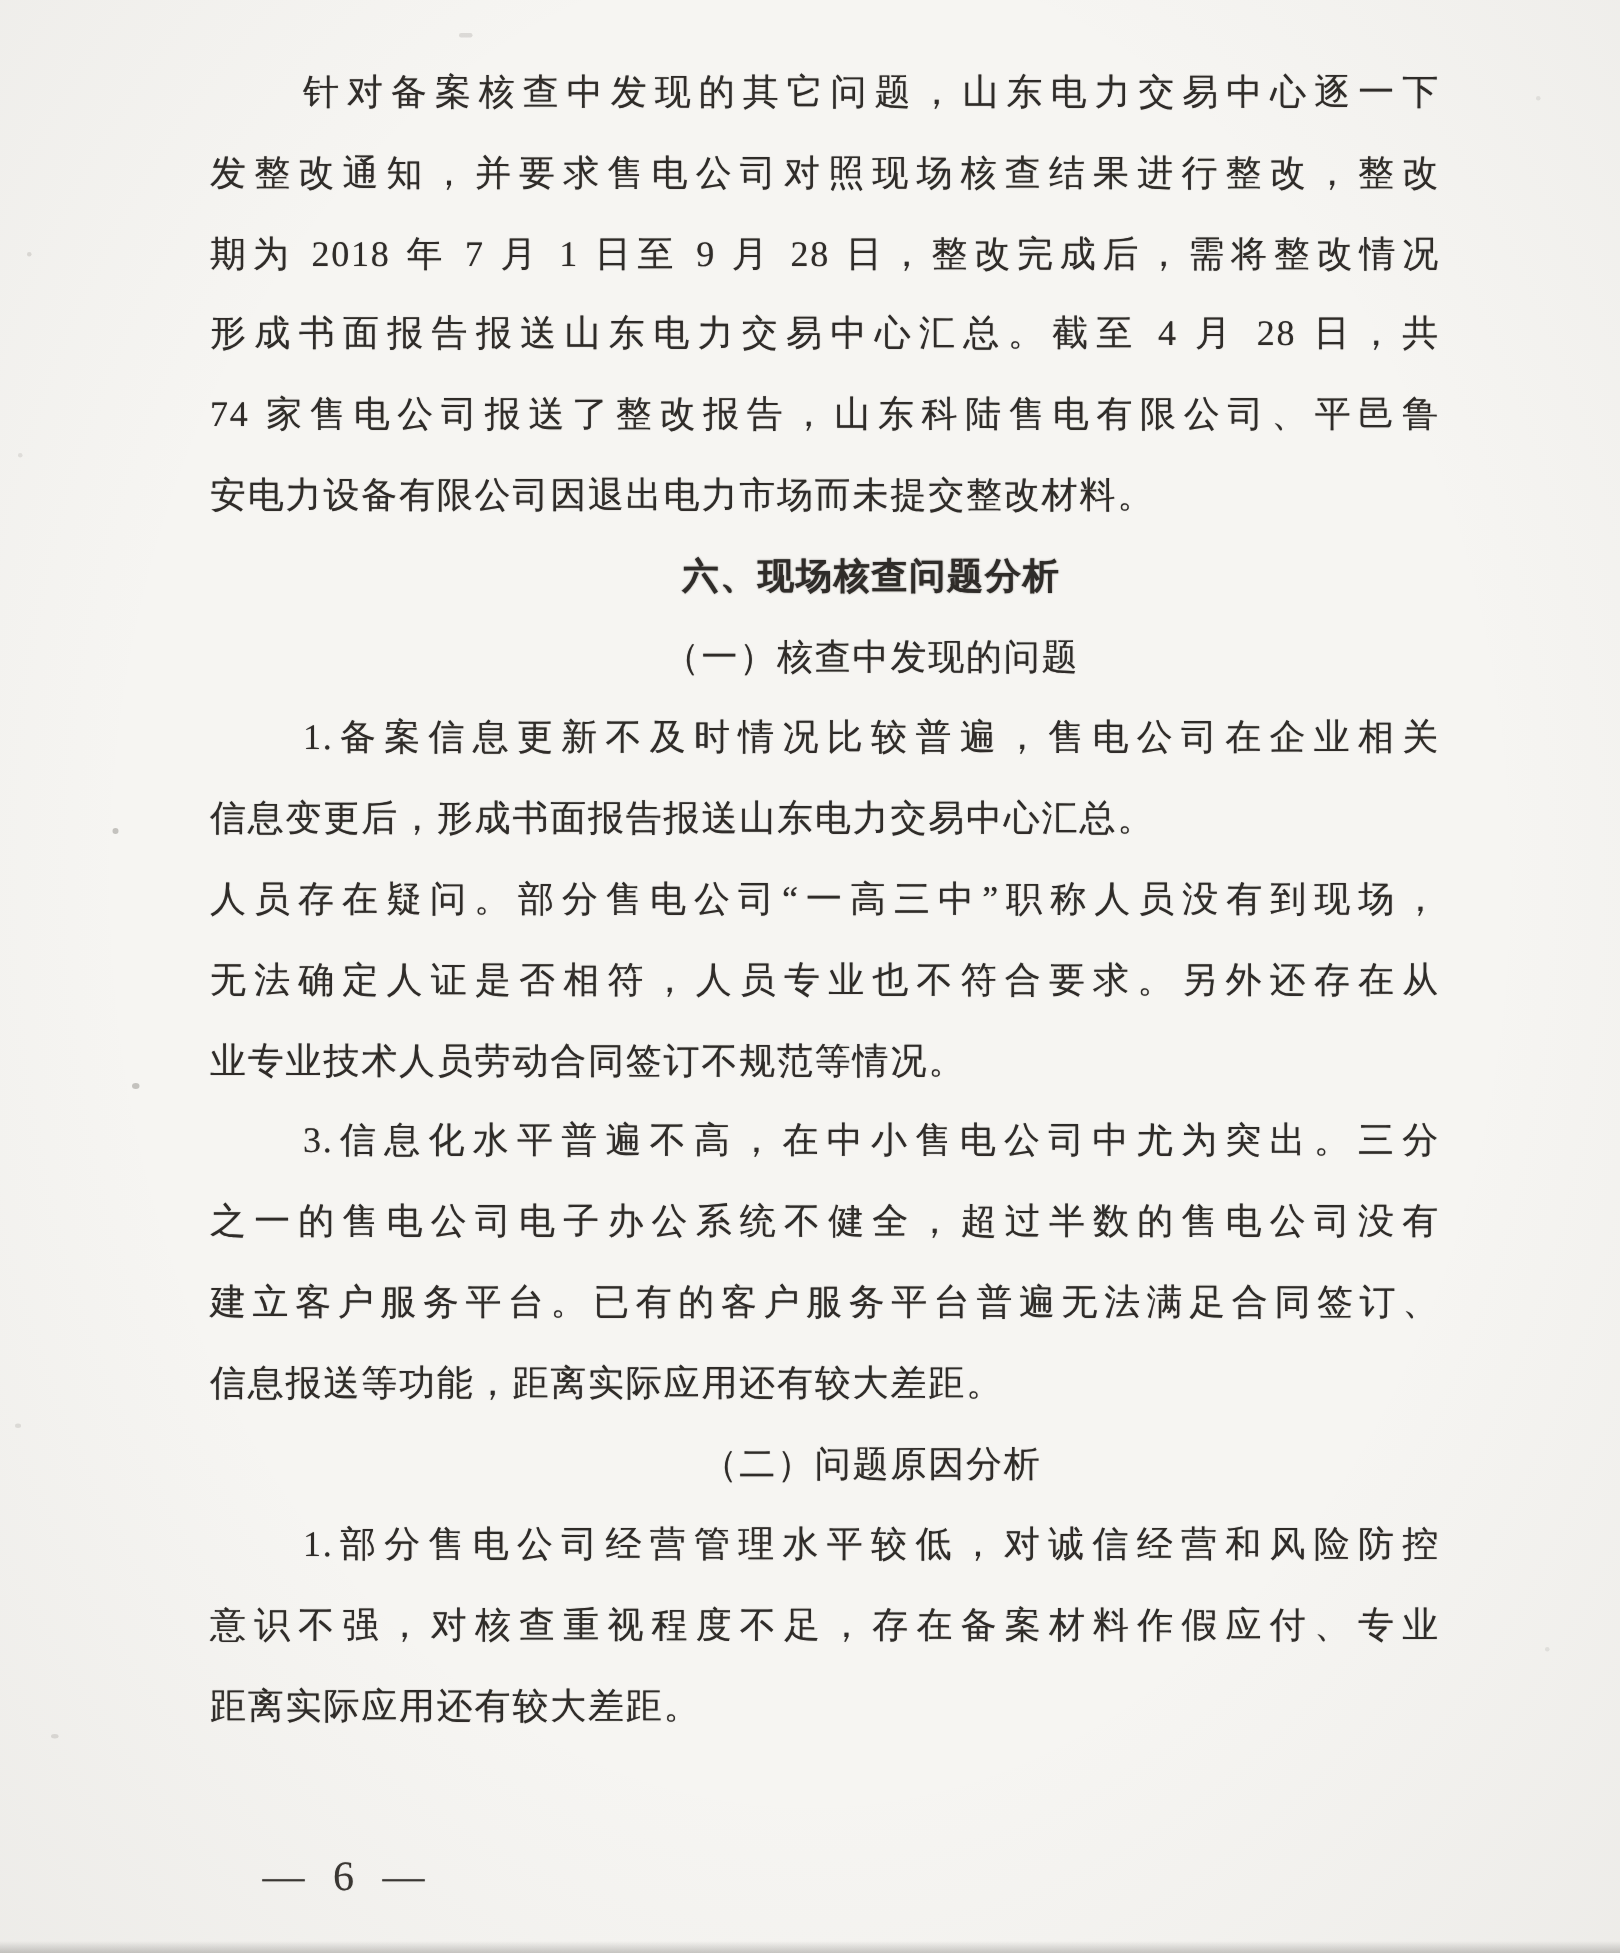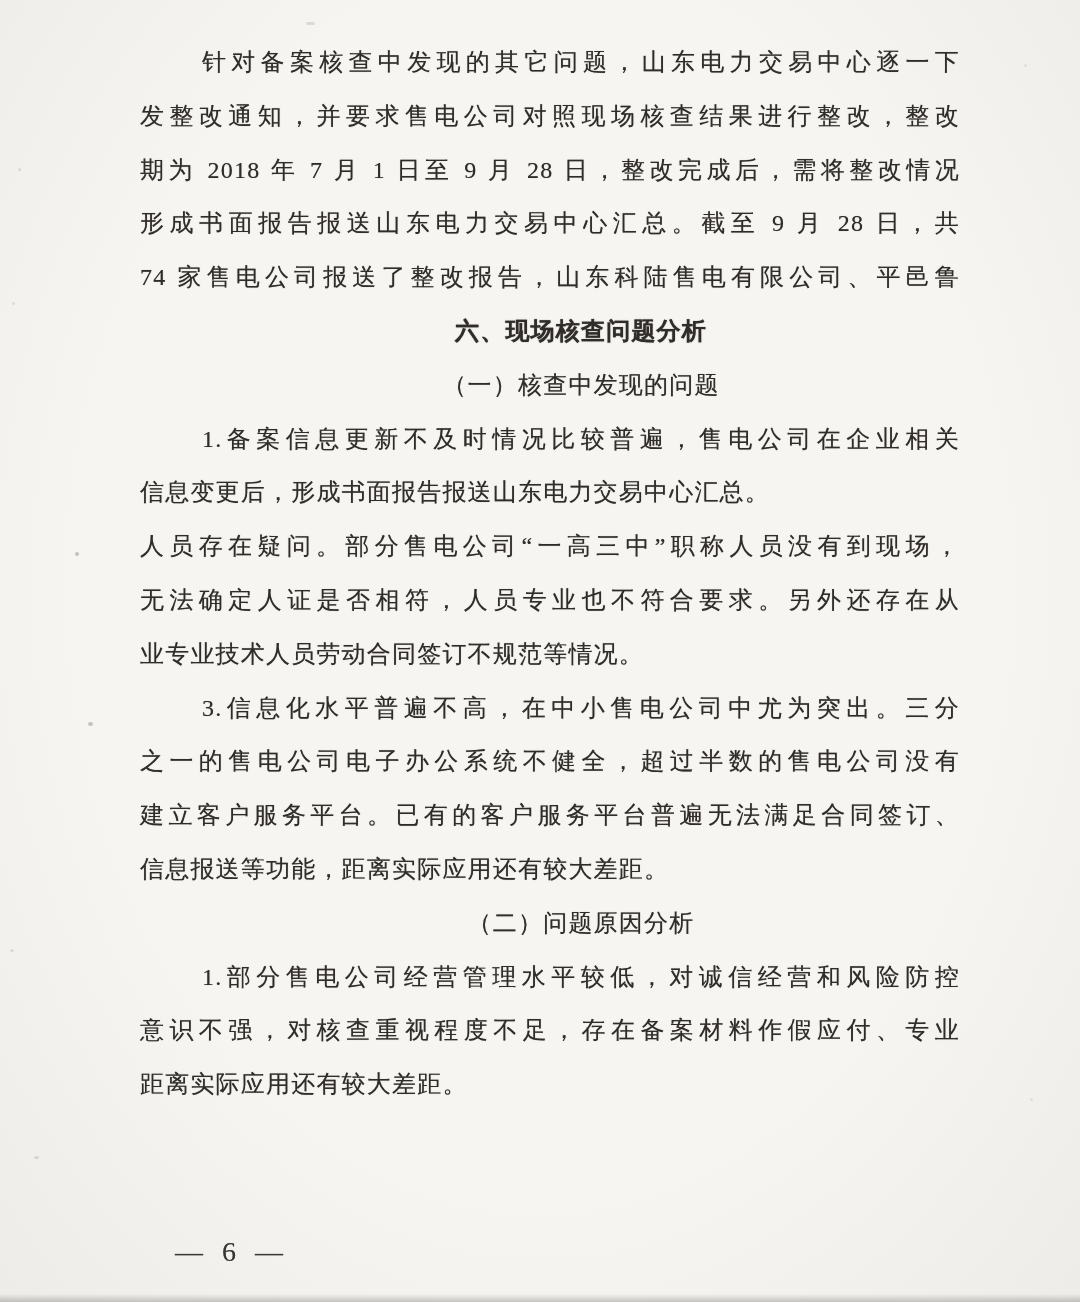--- a/index.html
+++ b/index.html
@@ -45,22 +45,23 @@
 </head>
 <body>
 
 <div class="page">
 
   <div class="text-block">
 
     <div class="ln ind jst">针对备案核查中发现的其它问题，山东电力交易中心逐一下</div>
     <div class="ln jst">发整改通知，并要求售电公司对照现场核查结果进行整改，整改</div>
     <div class="ln jst">期为 2018 年 7 月 1 日至 9 月 28 日，整改完成后，需将整改情况</div>
-    <div class="ln jst">形成书面报告报送山东电力交易中心汇总。截至 9 月 28 日，共</div>
+    <div class="ln jst">形成书面报告报送山东电力交易中心汇总。截至 4 月 28 日，共</div>
     <div class="ln jst">74 家售电公司报送了整改报告，山东科陆售电有限公司、平邑鲁</div>
+    <div class="ln">安电力设备有限公司因退出电力市场而未提交整改材料。</div>
 
     <div class="ln ind heading">六、现场核查问题分析</div>
 
     <div class="ln ind">（一）核查中发现的问题</div>
 
     <div class="ln ind jst">1.备案信息更新不及时情况比较普遍，售电公司在企业相关</div>
     <div class="ln">信息变更后，形成书面报告报送山东电力交易中心汇总。</div>
 
     <div class="ln jst">人员存在疑问。部分售电公司“一高三中”职称人员没有到现场，</div>
     <div class="ln jst">无法确定人证是否相符，人员专业也不符合要求。另外还存在从</div>

